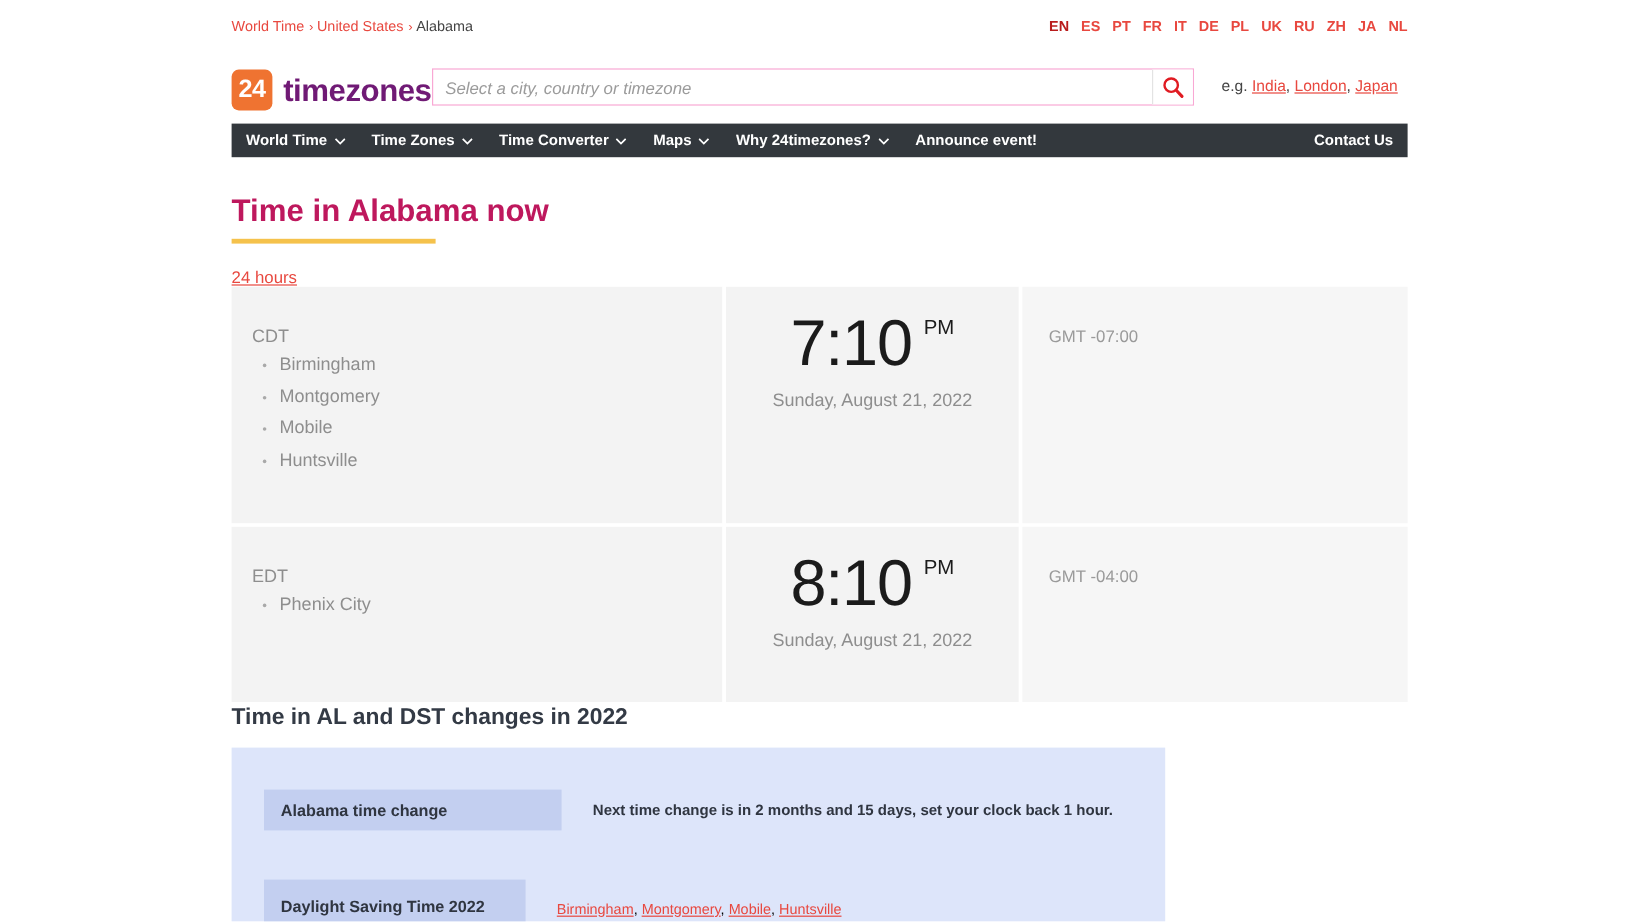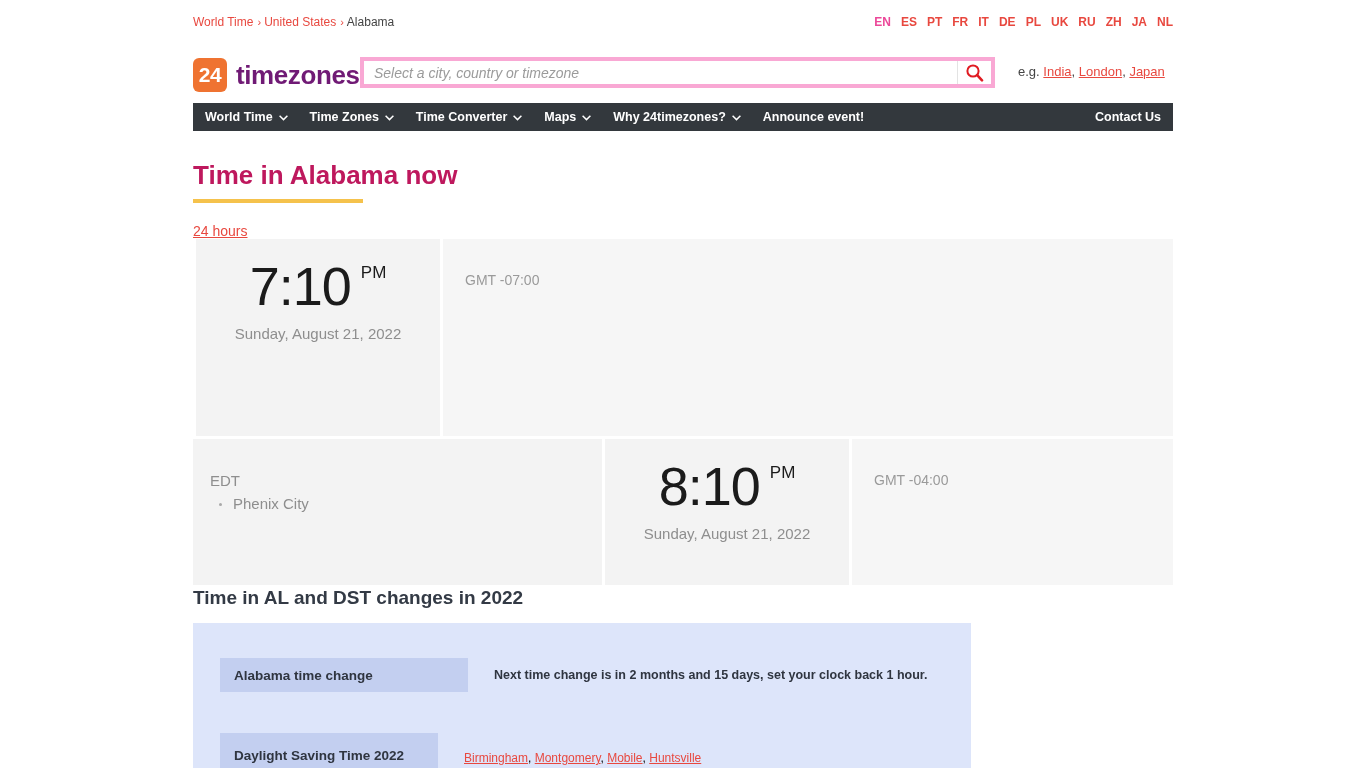--- a/index.html
+++ b/index.html
@@ -13,35 +13,35 @@
 
   
   .topbar{position:absolute;left:0;top:13px;width:980px;height:20px;}
   .crumbs{position:absolute;left:0;top:0;font-size:12px;line-height:18px;white-space:nowrap;}
   .crumbs a{color:#e8483f;text-decoration:none;}
   .crumbs .sep{color:#e8483f;margin:0 3px 0 4px;font-size:11px;}
   .crumbs .cur{color:#444;}
 
   .langs{position:absolute;right:0;top:0;font-size:12px;font-weight:bold;line-height:18px;white-space:nowrap;}
   .langs span{margin-left:10px;color:#e8483f;cursor:pointer;}
-  .langs span.active{color:#ec4899;}
+  .langs span.active{color:#b91c1c;}
   .langs span:first-child{margin-left:0;}
 
   
   .logorow{position:absolute;left:0;top:54px;width:980px;height:38px;}
   .logo{position:absolute;left:0;top:2px;display:flex;align-items:center;height:38px;cursor:pointer;}
   .logo .badge{
     width:34px;height:34px;border-radius:6px;background:#ef7331;color:#fff;
     font-weight:bold;font-size:21px;display:flex;align-items:center;justify-content:center;
     letter-spacing:-0.5px;
   }
   .logo .word{margin-left:9px;font-size:26px;font-weight:bold;color:#701a75;letter-spacing:-0.4px;}
 
   .searchbox{position:absolute;left:167px;top:3px;width:635px;height:31px;
-    border:4px solid #f9a8d4;background:#fff;box-sizing:border-box;display:flex;}
+    border:1px solid #f9a8d4;background:#fff;box-sizing:border-box;display:flex;}
   .searchbox input{
     flex:1;border:0;outline:none;background:transparent;padding:0 10px;
     font-family:"Liberation Sans",sans-serif;font-size:14px;font-style:italic;color:#666;
   }
   .searchbox input::placeholder{color:#9b9b9b;font-style:italic;}
   .searchbtn{width:33px;border-left:1px solid #e3e3e3;background:#fff;display:flex;
     align-items:center;justify-content:center;cursor:pointer;}
 
   .examples{position:absolute;left:825px;top:10px;font-size:13px;color:#444;white-space:nowrap;}
   .examples a{color:#e8483f;text-decoration:underline;}
@@ -190,20 +190,29 @@
       </div>
     </div>
 
     <div class="h1">Time in Alabama now</div>
     <div class="rule"></div>
     <div class="hours">24 hours</div>
 
     <div class="rows">
 
       <div class="row">
+        <div class="cell-zone r1">
+          <div class="abbr">CDT</div>
+          <ul class="cities">
+            <li>Birmingham</li>
+            <li>Montgomery</li>
+            <li>Mobile</li>
+            <li>Huntsville</li>
+          </ul>
+        </div>
         <div class="gap"></div>
         <div class="cell-time r1">
           <div class="clock">
             <span class="big">7:10</span>
             <span class="mer">PM</span>
           </div>
           <div class="date">Sunday, August 21, 2022</div>
         </div>
         <div class="gap"></div>
         <div class="cell-gmt r1">

